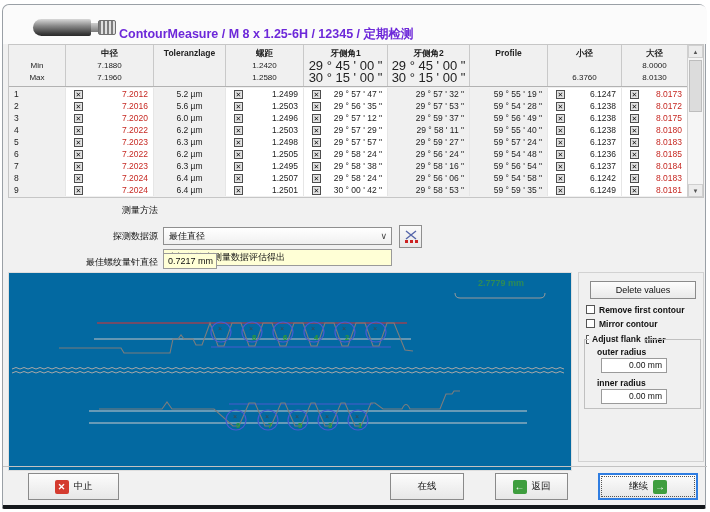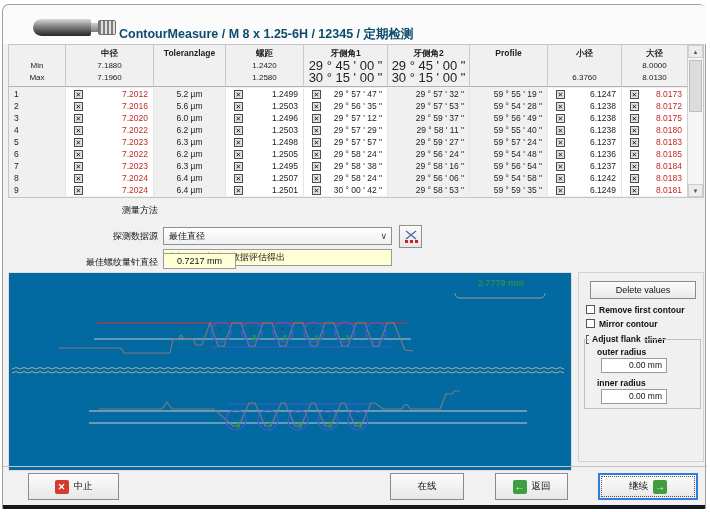--- a/index.html
+++ b/index.html
@@ -11,21 +11,21 @@
 
   
   .titlebar { position:absolute; left:3px; top:5px; width:704px; height:39px; background:#fbfbfb;
               border-radius:7px 7px 0 0; }
   .gauge { position:absolute; left:30px; top:14px; display:flex; align-items:center; }
   .g-handle { width:58px; height:17px; border-radius:9px 2px 2px 9px;
               background:linear-gradient(#d9d9d9,#8a8a8a 40%,#3c3c3c 85%,#2a2a2a); }
   .g-neck { width:7px; height:9px; background:linear-gradient(#cfcfcf,#7a7a7a); }
   .g-thread { width:18px; height:15px; border:1px solid #6f6f6f; border-radius:2px;
               background:repeating-linear-gradient(90deg,#7d7d7d 0 2px,#e0e0e0 2px 4px); }
-  .title { position:absolute; left:116px; top:21px; font-size:12.5px; font-weight:bold; color:#0c4a6e; }
+  .title { position:absolute; left:116px; top:21px; font-size:12.5px; font-weight:bold; color:#6d28d9; }
 
   
   .table { position:absolute; left:8px; top:44px; width:696px; height:154px;
            border:1px solid #c6c6c6; background:#f0f0f0; }
   .gridrow { display:grid; grid-template-columns:56px 88px 72px 78px 84px 82px 78px 74px 66px; }
   .thead { border-bottom:1px solid #b2b2b2; height:42px; }
   .hc { border-left:1px solid #c9c9c9; text-align:center; font-size:8px; color:#222; padding-top:2px; }
   .hc:first-child { border-left:none; }
   .hname { font-weight:bold; font-size:8.5px; height:13px; line-height:13px; }
   .hmin,.hmax { height:12px; line-height:12px; }
@@ -479,21 +479,21 @@
   <div class="iconbtn" style="left:399px;top:225px;">
     <svg width="16" height="16">
       <path d="M3 2 L13 10 M13 2 L3 10" stroke="#5566aa" stroke-width="1.4" fill="none"></path>
       <rect x="2" y="11" width="3" height="3" fill="#cc2222"></rect>
       <rect x="7" y="11" width="3" height="3" fill="#cc2222"></rect>
       <rect x="12" y="11" width="3" height="3" fill="#cc2222"></rect>
     </svg>
   </div>
 
   <div class="flabel" style="left:58px;top:256px;">最佳螺纹量针直径</div>
-  <div class="ffield" style="left:163px;top:253px;width:73px;height:16px;text-align:center;">0.7217 mm</div>
+  <div class="ffield" style="left:163px;top:253px;width:54px;height:16px;text-align:center;">0.7217 mm</div>
 
   <div class="plot">
     <svg id="plotsvg" width="562" height="188" viewBox="0 0 562 188">
       <path id="dimbracket" d="M446 20 q0 5 5 5 L531 25 q5 0 5 -5" stroke="#9a9a9a" fill="none" stroke-width="1"></path>
       <text x="492" y="13" text-anchor="middle" font-size="9" fill="#2e8b57" font-weight="bold">2.7779 mm</text>
 
       <path id="uppergray" d="M85 66 L402 66" stroke="#c4c4c4" stroke-width="1" fill="none"></path>
       <path id="redline" d="M88 50 L398 50" stroke="#e03030" stroke-width="1.2" fill="none"></path>
       <path id="upperblue" d="M202 74 L382 74" stroke="#4a5bd0" stroke-width="1.2" fill="none"></path>
       <path id="uppercontour" stroke="#7d7d7d" stroke-width="1.1" fill="none" d="M50 75 L112 75 L115 80 L161 80 L164 66 L169 66 L172 62 L175 66 L184 66 L187 72 L193 72 L201 50 L209 73 L215 73 L223 50 L232 50 L240 73 L246 73 L254 50 L263 50 L271 73 L277 73 L285 50 L294 50 L302 73 L308 73 L316 50 L325 50 L333 73 L339 73 L347 50 L356 50 L364 73 L370 73 L378 50 L378 50 L385 50 L396 77 L404 78"></path>

